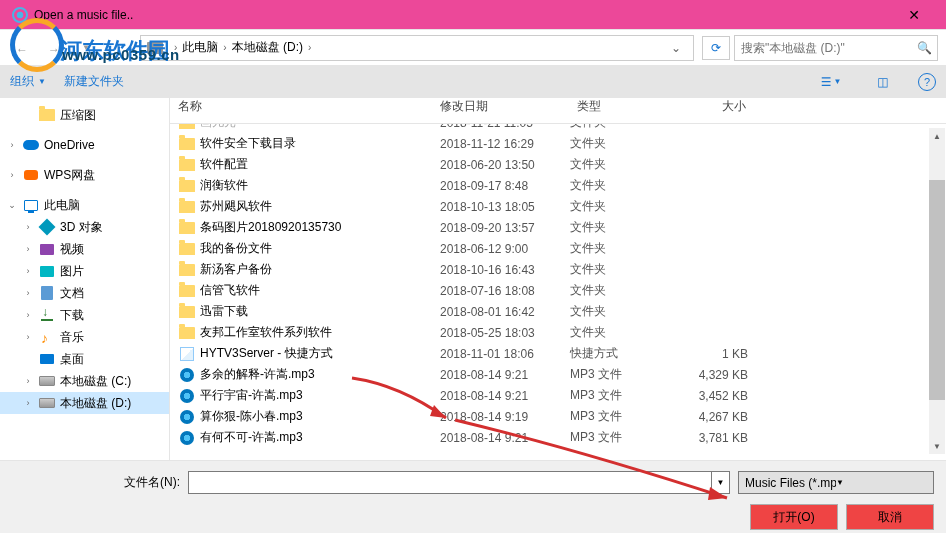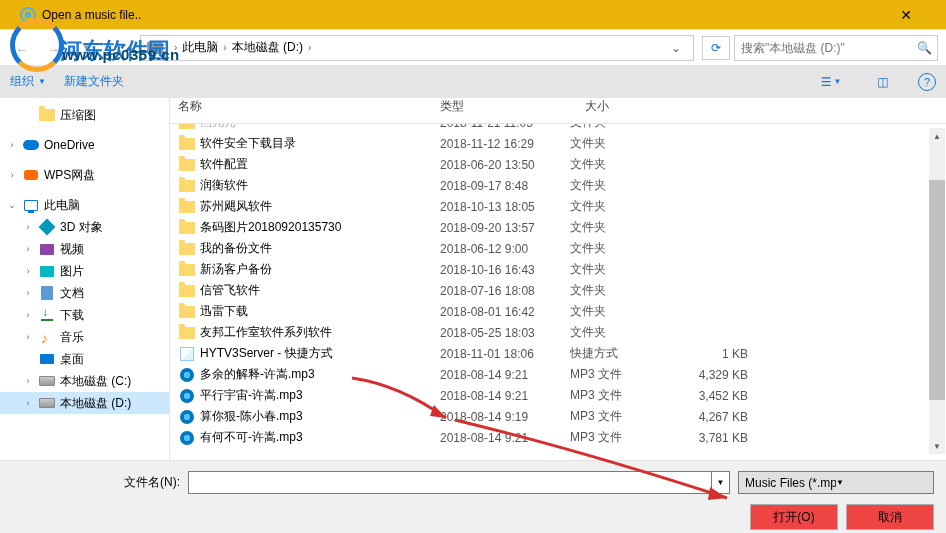--- a/index.html
+++ b/index.html
@@ -1,18 +1,18 @@
 <!DOCTYPE html>
 <html><head>
 <meta charset="utf-8">
 <style>
 * { margin: 0; padding: 0; box-sizing: border-box; font-family: "Microsoft YaHei", "Segoe UI", sans-serif; font-size: 12px; }
 body { background: #fff; width: 946px; height: 533px; position: relative; overflow: hidden; }
 
-.titlebar { height: 30px; background: #eab308; border-bottom: 1px solid #e5e5e5; display: flex; align-items: center; padding: 0 20px; }
+.titlebar { height: 30px; background: #ec4899; border-bottom: 1px solid #e5e5e5; display: flex; align-items: center; padding: 0 12px; }
 .titlebar .app-icon { width: 16px; height: 16px; background: radial-gradient(circle, #4ab4e6 40%, transparent 42%); border: 2px solid #4ab4e6; border-radius: 50%; margin-right: 6px; }
 .titlebar .title { flex: 1; color: #000; }
 .titlebar .close { width: 40px; height: 30px; display: flex; align-items: center; justify-content: center; font-size: 14px; cursor: pointer; }
 
 .watermark { position: absolute; top: 18px; left: 10px; z-index: 100; pointer-events: none; }
 .wm-logo { width: 44px; height: 44px; position: absolute; }
 .wm-logo::before { content: ''; position: absolute; width: 44px; height: 44px; border: 5px solid; border-color: #f9a825 #1976d2 #f9a825 #1976d2; border-radius: 50%; }
 .wm-text { position: absolute; left: 50px; top: 2px; font-size: 22px; font-weight: bold; color: #1976d2; white-space: nowrap; margin-top: 16px; }
 .wm-url { position: absolute; left: 52px; top: 28px; font-size: 15px; color: #0c4a6e; font-weight: bold; letter-spacing: 0.5px; }
 
@@ -57,21 +57,21 @@
 .icon-downloads::before { content:'↓'; position:absolute; color:#2e7d32; font-size:12px; top:-4px; left:1px; font-weight:bold;}
 .icon-music { width: 12px; height: 14px; color: #ff8c00; font-size: 14px; }
 .icon-desktop { width: 14px; height: 10px; background: #0078d4; border-radius: 1px; }
 .icon-disk { width: 16px; height: 10px; background: linear-gradient(#ccc,#999); border-radius: 1px; border: 1px solid #888; }
 
 .filelist { flex: 1; display: flex; flex-direction: column; overflow: hidden; }
 .columns { display: flex; height: 26px; border-bottom: 1px solid #e5e5e5; align-items: flex-start; }
 .col { padding: 0 8px; color: #444; border-right: 1px solid transparent; cursor: pointer; }
 .col-name { width: 262px; }
 .col-date { width: 130px; }
-.col-type { width: 96px; }
+.col-type { width: 96px; margin-left: 7px; }
 .col-size { width: 90px; text-align: right; }
 .rows { flex: 1; overflow-y: auto; overflow-x: hidden; }
 .row { display: flex; align-items: center; height: 21px; padding-left: 8px; cursor: pointer; }
 .row .ficon { width: 18px; height: 16px; display: flex; align-items: center; justify-content: center; }
 .row .fname { width: 244px; padding-left: 4px; white-space: nowrap; overflow: hidden; }
 .row .fdate { width: 130px; color: #555; }
 .row .ftype { width: 96px; color: #555; }
 .row .fsize { width: 82px; text-align: right; color: #555; }
 .icon-shortcut { width: 14px; height: 14px; background: linear-gradient(135deg,#fff 50%,#e3f2fd 50%); border: 1px solid #90caf9; position: relative; }
 .icon-mp3 { width: 14px; height: 14px; border-radius: 50%; background: radial-gradient(circle, #4fc3f7 30%, #0277bd 32%); }
@@ -235,20 +235,21 @@
         <span class="tree-toggle">›</span>
         <span class="tree-icon">
           <span class="icon-disk"></span>
         </span>
         <span>本地磁盘 (D:)</span>
       </div>
     </div>
   <div class="filelist">
     <div class="columns">
       <div class="col col-name">名称</div>
+      <div class="col col-date">修改日期</div>
       <div class="col col-type">类型</div>
       <div class="col col-size">大小</div>
     </div>
     <div class="rows" id="rows">
         <div class="row" style="margin-top: -12px; color: rgb(170, 170, 170);">
           <span class="ficon">
             <span class="icon-folder"></span>
           </span>
           <span class="fname">画儿元</span>
           <span class="fdate">2018-11-21 11:05</span>

